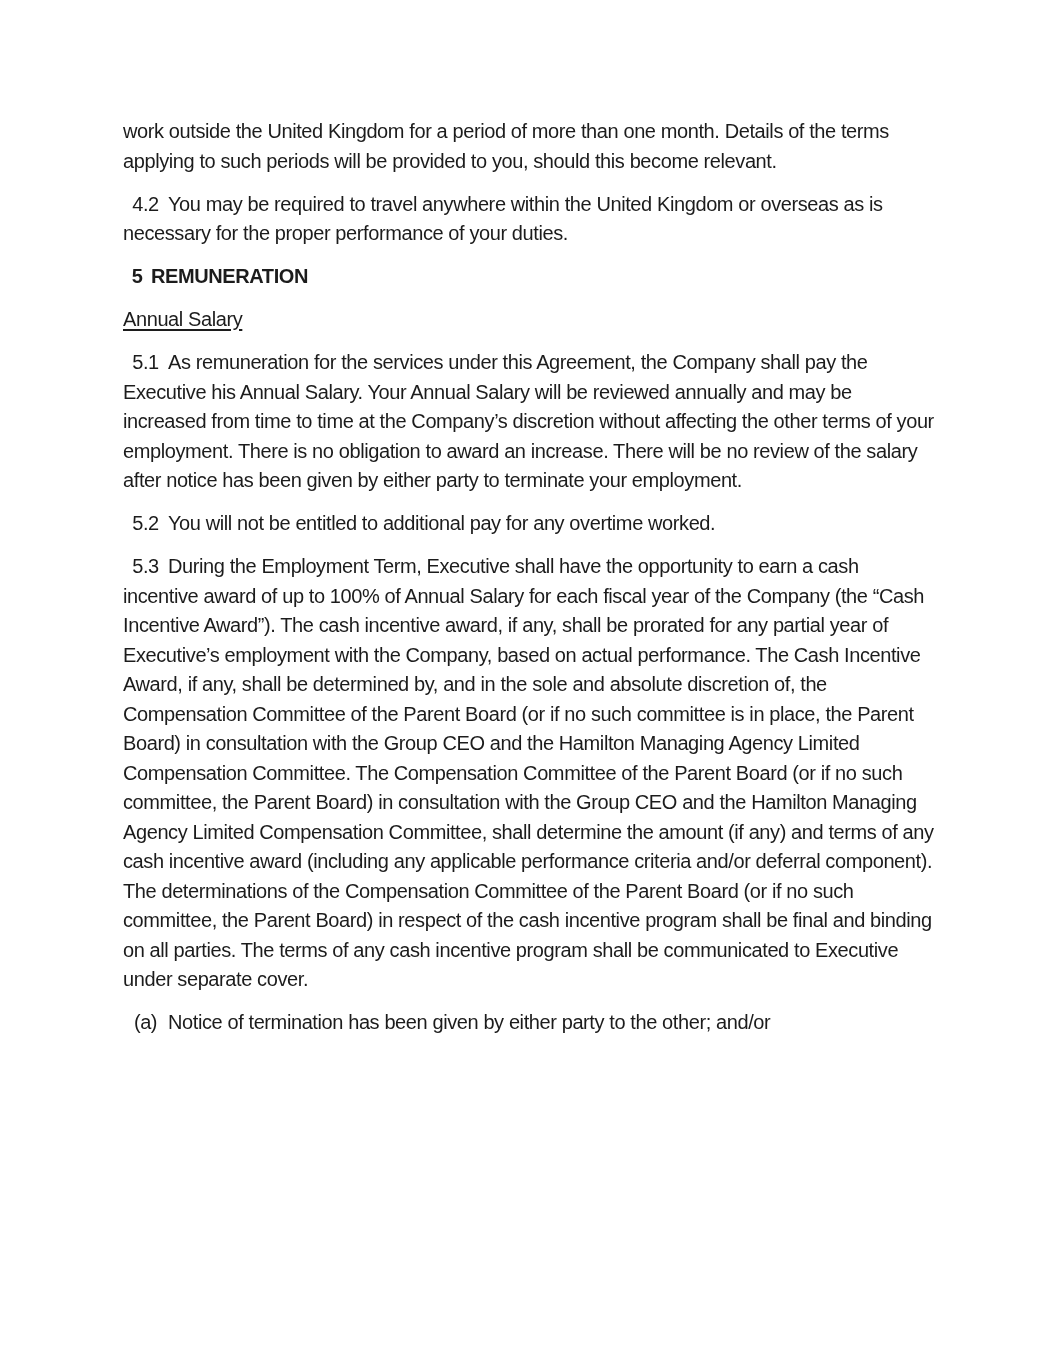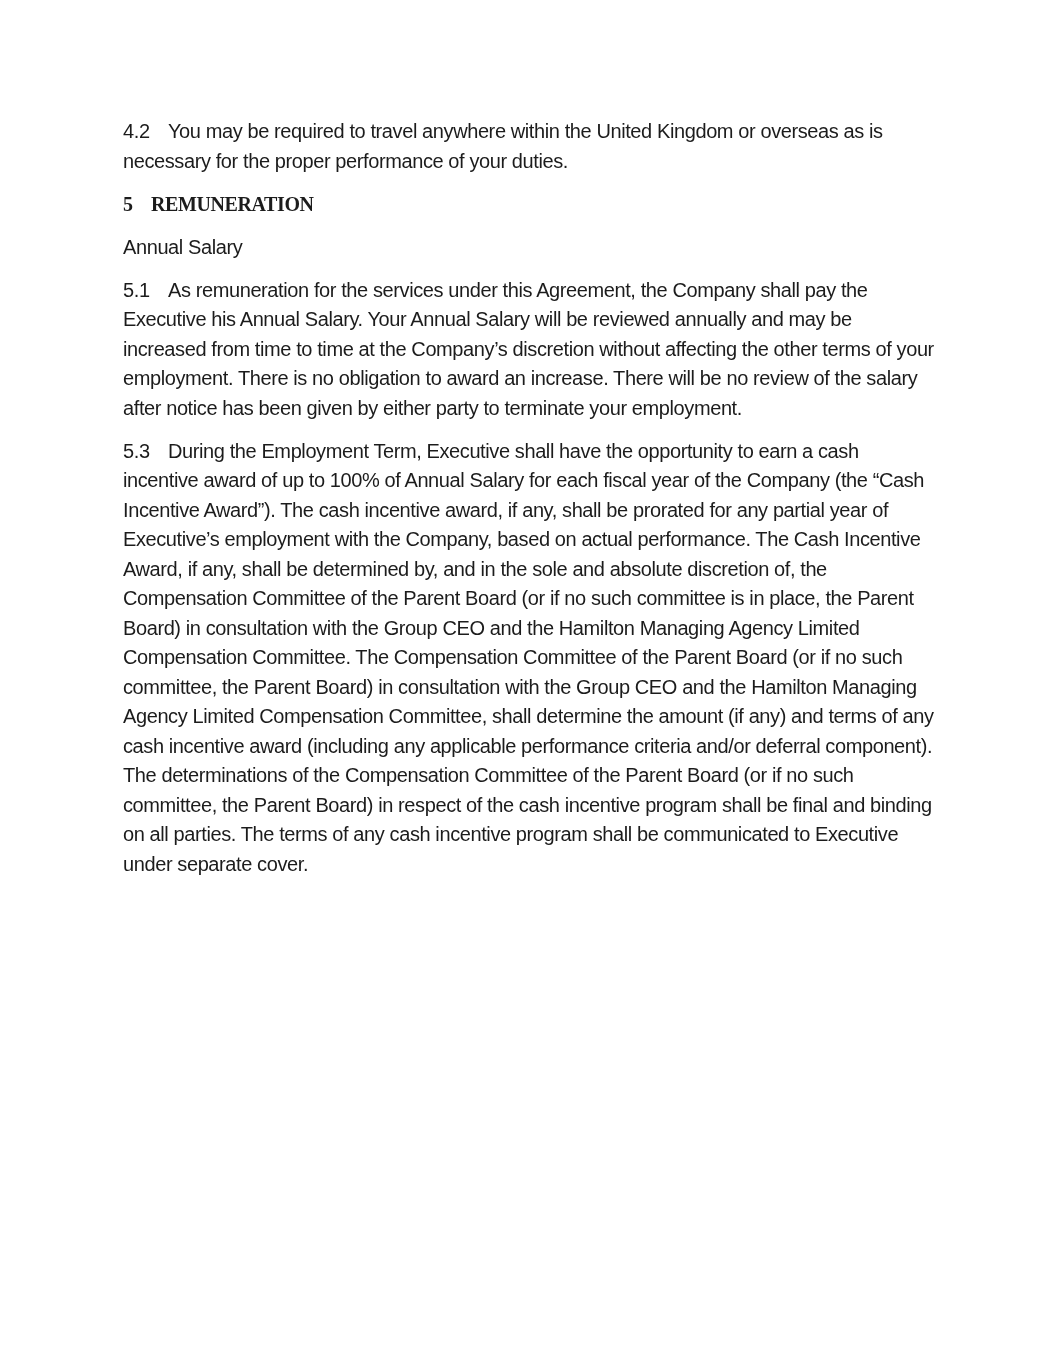--- a/index.html
+++ b/index.html
@@ -23,47 +23,51 @@
     font-size: 20px;
     line-height: 29.5px;
     letter-spacing: -0.4px;
     margin: 0 0 13.5px 0;
     text-align: left;
   }
   .num {
     display: inline-block;
     width: 45px;
     letter-spacing: -0.4px;
+    text-align: center;
   }
   .heading {
     font-weight: bold;
-    font-family: Liberation Serif, serif;
   }
   .heading .num {
     width: 28px;
   }
   .subheading .underlined {
+    text-decoration: underline;
     text-underline-offset: 3px;
     text-decoration-thickness: 1.5px;
   }
 </style>
 </head>
 <body>
 
 <div class="page">
 
+  <p class="para"><span>work outside the United Kingdom for a period of more than one month. Details of the terms applying to such periods will be provided to you, should this become relevant.</span></p>
 
   <p class="para"><span class="num">4.2</span><span>You may be required to travel anywhere within the United Kingdom or overseas as is necessary for the proper performance of your duties.</span></p>
 
   <p class="para heading"><span class="num">5</span><span>REMUNERATION</span></p>
 
   <p class="para subheading"><span class="underlined">Annual Salary</span></p>
 
   <p class="para"><span class="num">5.1</span><span>As remuneration for the services under this Agreement, the Company shall pay the Executive his Annual Salary. Your Annual Salary will be reviewed annually and may be increased from time to time at the Company’s discretion without affecting the other terms of your employment. There is no obligation to award an increase. There will be no review of the salary after notice has been given by either party to terminate your employment.</span></p>
 
+  <p class="para"><span class="num">5.2</span><span>You will not be entitled to additional pay for any overtime worked.</span></p>
 
 
   <p class="para"><span class="num">5.3</span><span>During the Employment Term, Executive shall have the opportunity to earn a cash incentive award of up to 100% of Annual Salary for each fiscal year of the Company (the “Cash Incentive Award”). The cash incentive award, if any, shall be prorated for any partial year of Executive’s employment with the Company, based on actual performance. The Cash Incentive Award, if any, shall be determined by, and in the sole and absolute discretion of, the Compensation Committee of the Parent Board (or if no such committee is in place, the Parent Board) in consultation with the Group CEO and the Hamilton Managing Agency Limited Compensation Committee. The Compensation Committee of the Parent Board (or if no such committee, the Parent Board) in consultation with the Group CEO and the Hamilton Managing Agency Limited Compensation Committee, shall determine the amount (if any) and terms of any cash incentive award (including any applicable performance criteria and/or deferral component). The determinations of the Compensation Committee of the Parent Board (or if no such committee, the Parent Board) in respect of the cash incentive program shall be final and binding on all parties. The terms of any cash incentive program shall be communicated to Executive under separate cover.</span></p>
 
 
+  <p class="para"><span class="num">(a)</span><span>Notice of termination has been given by either party to the other; and/or</span></p>
 
 
 </div>
 
 </body></html>

